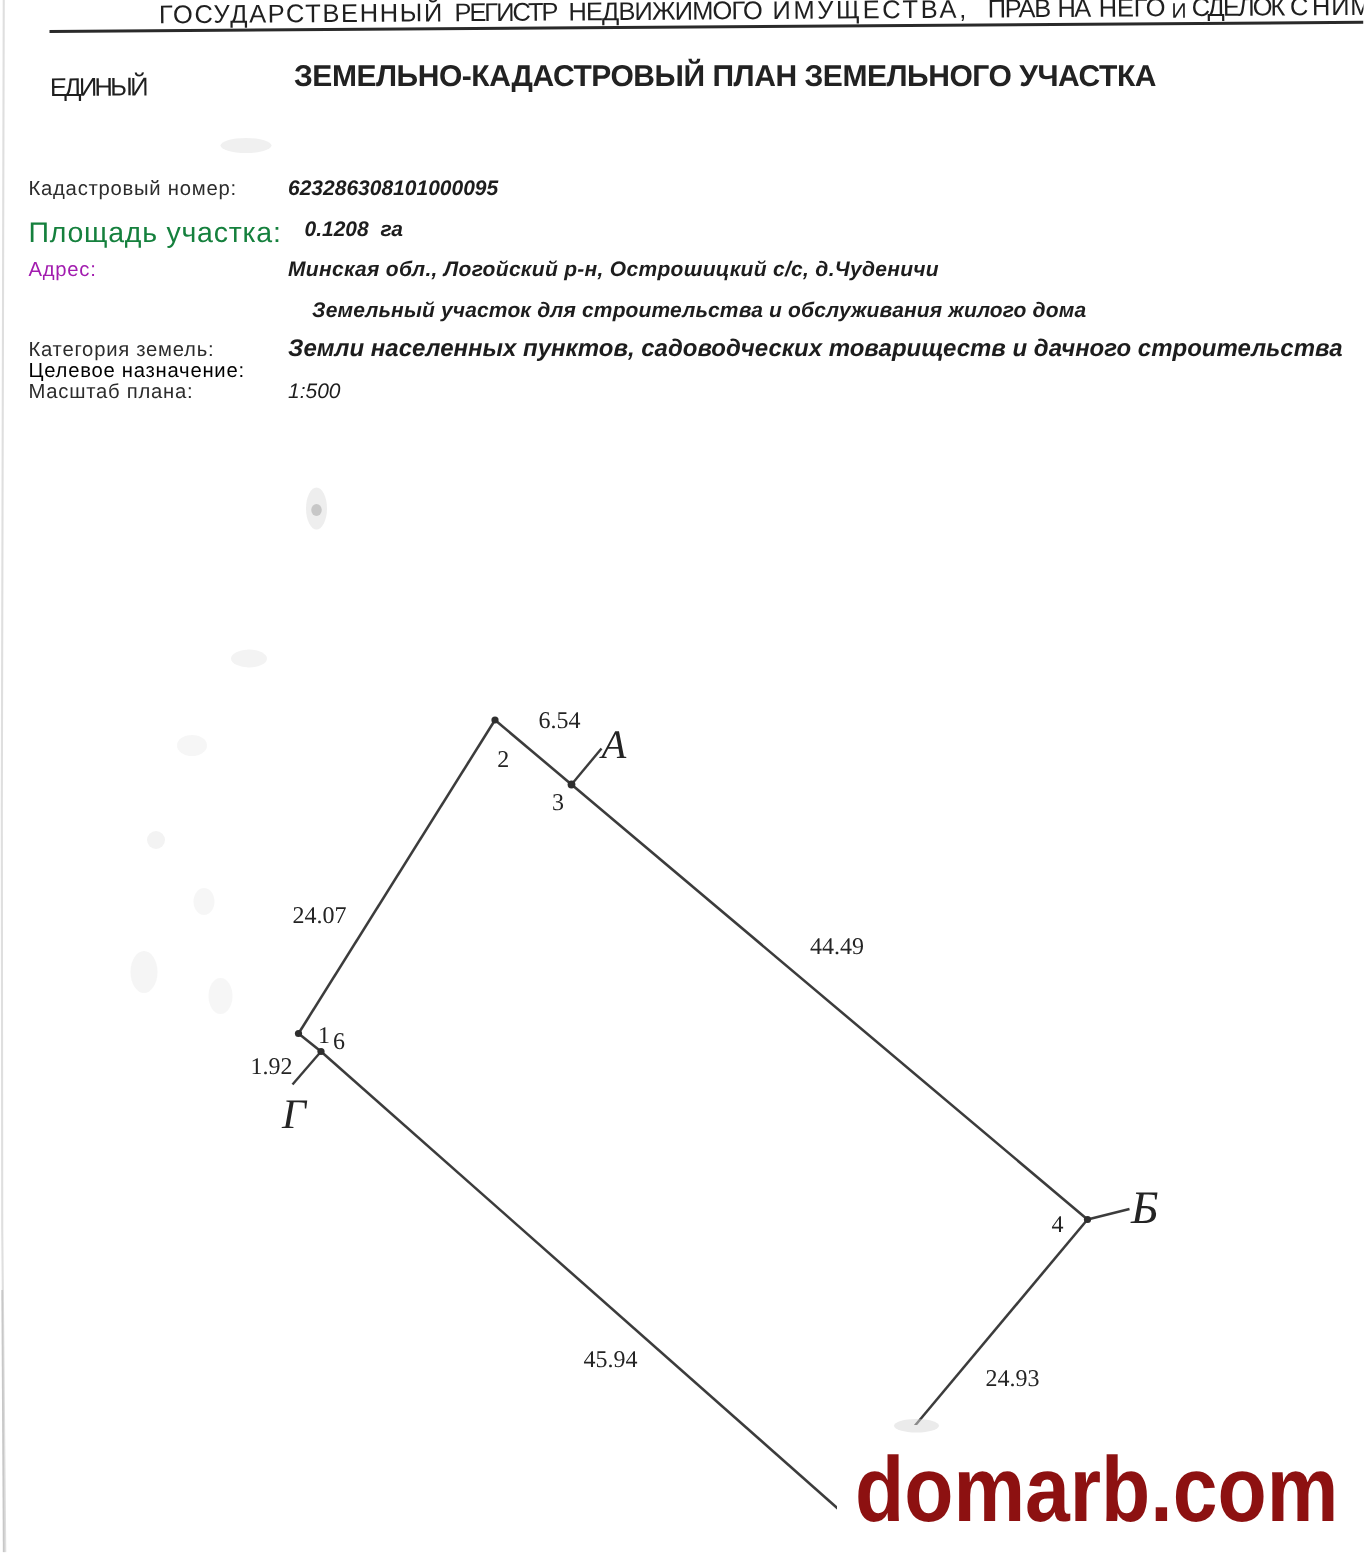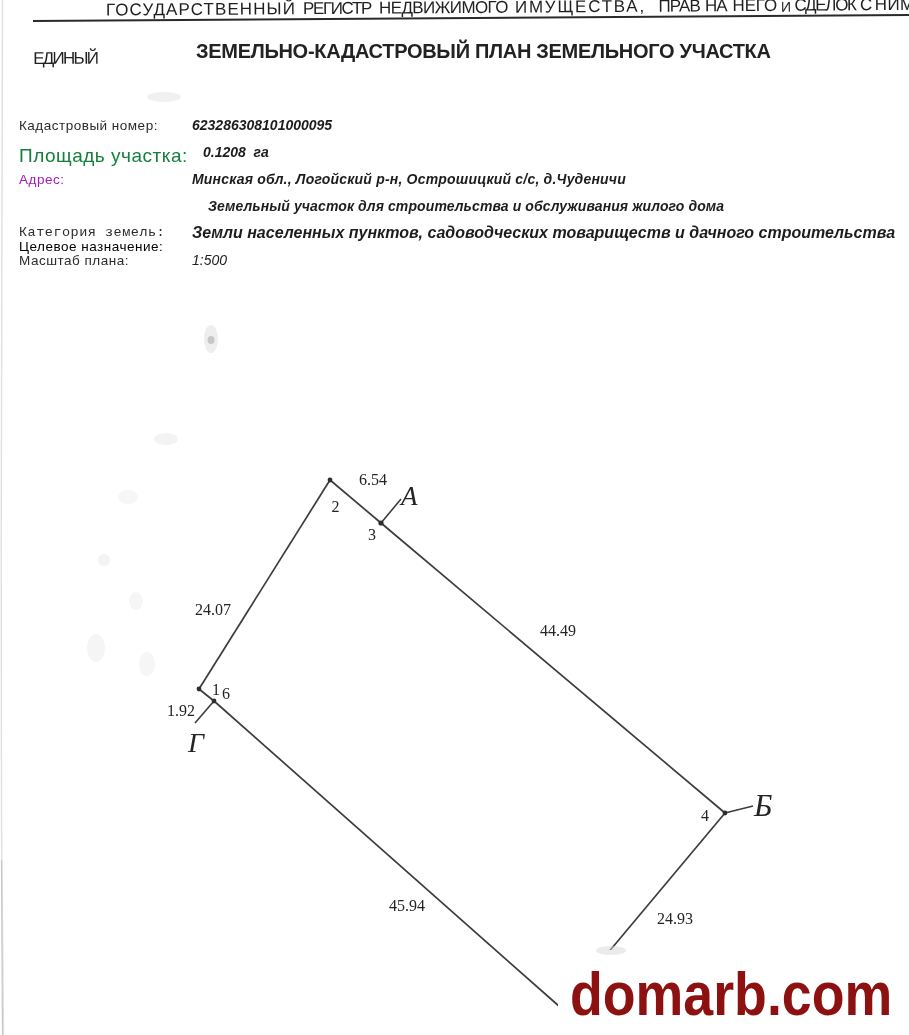--- a/index.html
+++ b/index.html
@@ -32,21 +32,21 @@
 
 <div class="abs" style="left:19px;top:145px;font-size:19px;letter-spacing:0.5px;color:#15803d;">Площадь участка:</div>
 <div class="abs" style="left:203px;top:144px;font-size:14px;font-weight:bold;font-style:italic;color:#1d1d1d;">0.1208&nbsp;&nbsp;га</div>
 
 <div class="abs" style="left:19px;top:172px;font-size:13.5px;letter-spacing:0.5px;color:#a21caf;">Адрес:</div>
 <div class="abs" style="left:192px;top:171px;font-size:14px;font-weight:bold;font-style:italic;color:#1d1d1d;letter-spacing:0.2px;">Минская обл., Логойский р-н, Острошицкий с/с, д.Чуденичи</div>
 
 <div class="abs" style="left:19px;top:199px;font-size:13.5px;letter-spacing:0.5px;color:#000000;margin-top:40px;">Целевое назначение:</div>
 <div class="abs" style="left:192px;top:198px;font-size:14px;font-weight:bold;font-style:italic;color:#1d1d1d;letter-spacing:0.1px;margin-left:16px;">Земельный участок для строительства и обслуживания жилого дома</div>
 
-<div class="abs" style="left:19px;top:225px;font-size:13.5px;letter-spacing:0.5px;color:#2c2c2c;font-family:Liberation Mono, monospace;">Категория земель:</div>
+<div class="abs" style="left:19px;top:225px;font-size:13.5px;letter-spacing:0.5px;color:#2c2c2c;">Категория земель:</div>
 <div class="abs" style="left:192px;top:224px;font-size:16px;font-weight:bold;font-style:italic;color:#1d1d1d;">Земли населенных пунктов, садоводческих товариществ и дачного строительства</div>
 
 <div class="abs" style="left:19px;top:253px;font-size:13.5px;letter-spacing:0.5px;color:#2c2c2c;">Масштаб плана:</div>
 <div class="abs" style="left:192px;top:252px;font-size:14px;font-weight:normal;font-style:italic;color:#1d1d1d;">1:500</div>
 
 <svg class="abs" style="left:0;top:0;" width="909" height="1035" viewBox="0 0 909 1035">
 
   <ellipse cx="164" cy="97" rx="17" ry="5" fill="#e2e2e2" opacity="0.5"></ellipse>
 
   <g>

